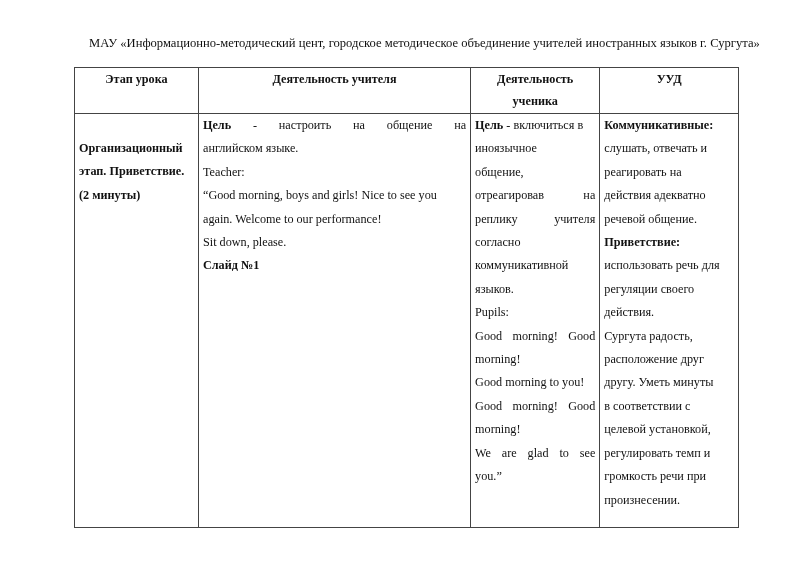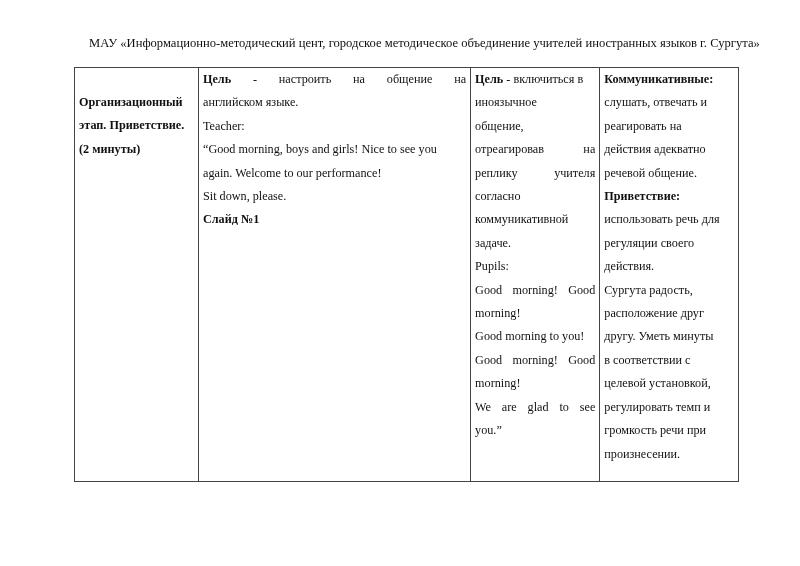--- a/index.html
+++ b/index.html
@@ -26,20 +26,26 @@
 <div class="header-line">МАУ «Информационно-методический цент, городское методическое объединение учителей иностранных языков г. Сургута»</div>
 
 <table class="plan">
   <colgroup>
       <col class="c1">
       <col class="c2">
       <col class="c3">
       <col class="c4">
     </colgroup>
   <tbody>
+      <tr>
+    <th>Этап урока</th>
+    <th>Деятельность учителя</th>
+    <th>Деятельность ученика</th>
+    <th>УУД</th>
+  </tr>
   <tr class="body-row">
     <td class="stage">
       <span class="line">Организационный</span>
       <span class="line">этап. Приветствие.</span>
       <span class="line">(2 минуты)</span>
     </td>
     <td>
       <span class="line just"><span class="b">Цель</span><span> - настроить на общение на</span></span>
       <span class="line">английском языке.</span>
       <span class="line i">Teacher:</span>
@@ -49,21 +55,21 @@
       <span class="line b">Слайд №1</span>
     </td>
     <td>
       <span class="line"><span class="b">Цель</span><span> - включиться в</span></span>
       <span class="line">иноязычное</span>
       <span class="line">общение,</span>
       <span class="line just">отреагировав на</span>
       <span class="line just">реплику учителя</span>
       <span class="line">согласно</span>
       <span class="line">коммуникативной</span>
-      <span class="line">задаче.</span>
+      <span class="line">языков.</span>
       <span class="line i">Pupils:</span>
       <span class="line i just">Good morning! Good</span>
       <span class="line i">morning!</span>
       <span class="line i">Good morning to you!</span>
       <span class="line i just">Good morning! Good</span>
       <span class="line i">morning!</span>
       <span class="line i just">We are glad to see</span>
       <span class="line i">you.”</span>
     </td>
     <td>

